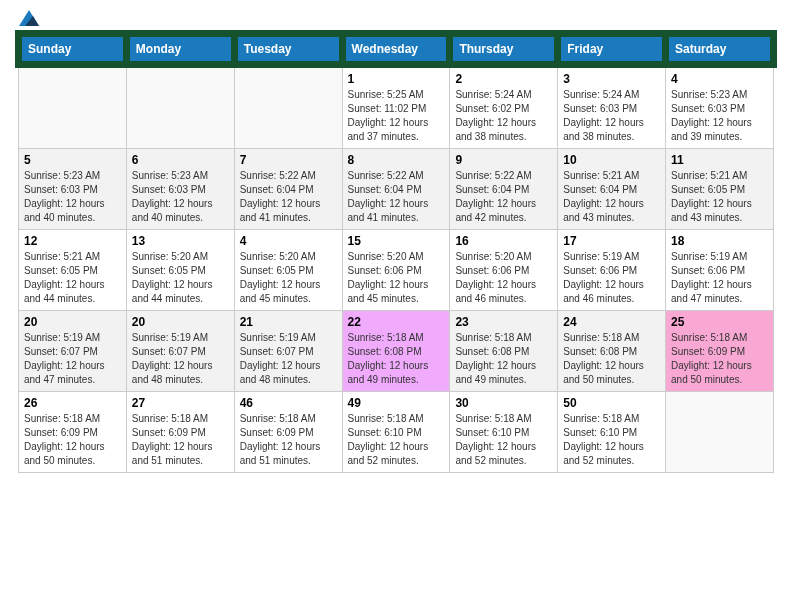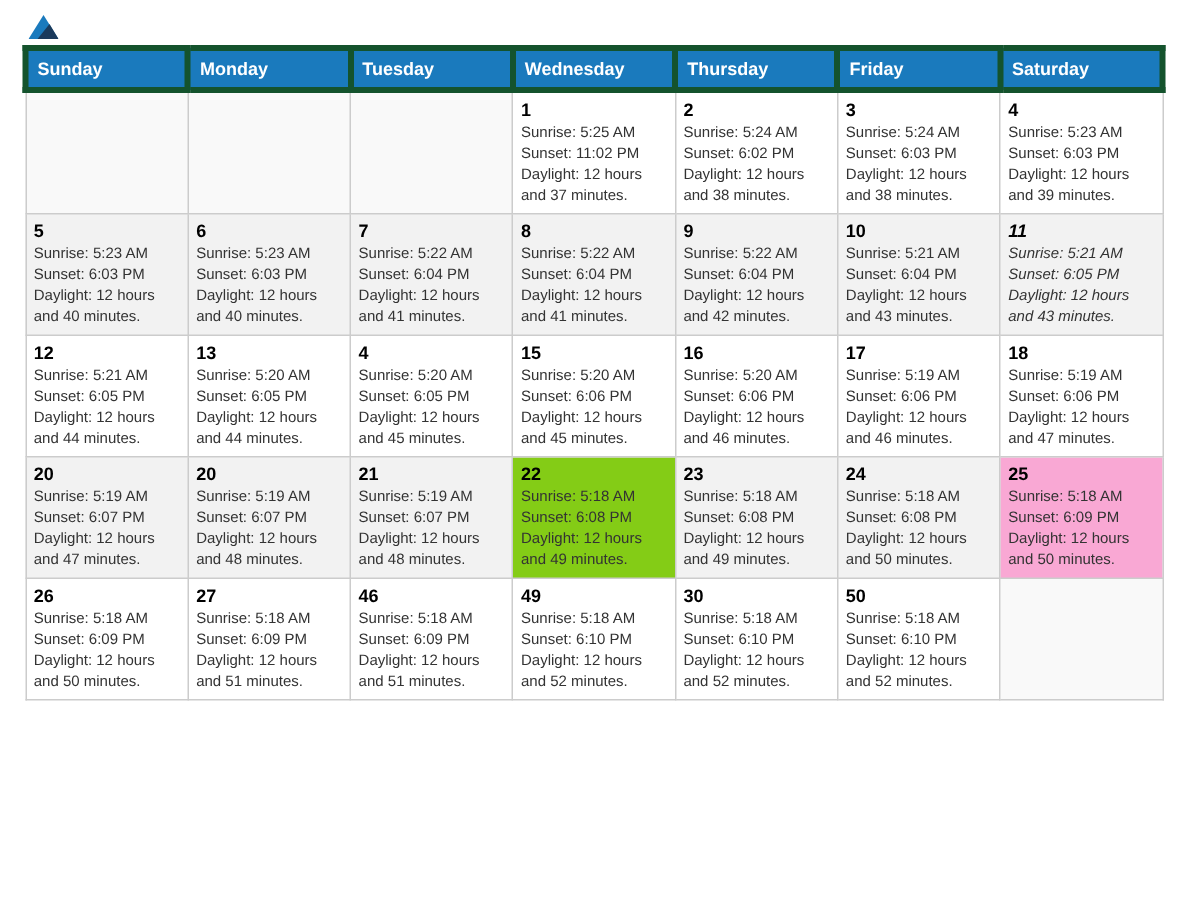--- a/index.html
+++ b/index.html
@@ -4,21 +4,21 @@
   <style>
     * { box-sizing: border-box; margin: 0; padding: 0; }
     body { font-family: Arial, sans-serif; background: #fff; width: 792px; min-height: 612px; }
     .container { width: 792px; padding: 10px 15px; }
     .header-top { display: flex; align-items: flex-start; justify-content: space-between; margin-bottom: 4px; }
     .logo { display: flex; flex-direction: column; align-items: flex-start; }
     .logo-line { display: flex; align-items: center; gap: 2px; }
     .month-title { font-size: 36px; font-weight: bold; color: #1a3a5c; text-align: right; }
     .subtitle { text-align: center; font-size: 14px; color: #333; margin-bottom: 6px; font-weight: normal; }
     table { width: 100%; border-collapse: collapse; font-size: 11px; }
-    th { background-color: #1a7abd; color: #fff; text-align: left; padding: 5px 6px; font-size: 12px; font-weight: bold; border: 4px solid #14532d; }
+    th { background-color: #1a7abd; color: #fff; text-align: left; padding: 5px 6px; font-size: 12px; font-weight: bold; border: 7px solid #14532d; }
     td { border: 1px solid #ccc; vertical-align: top; padding: 4px 5px; min-height: 80px; width: 14.28%; }
     td.empty { background: #f9f9f9; }
     .day-num { font-weight: bold; font-size: 12px; margin-bottom: 2px; color: #000; }
     .day-info { font-size: 10px; color: #333; line-height: 1.4; }
     tr { background: #fff; }
     tr:nth-child(even) { background: #f2f2f2; }
     td { background: inherit; }
   </style>
 </head>
 <body>
@@ -111,21 +111,21 @@
             <div class="day-info" style="white-space: pre-line;">Sunrise: 5:22 AM
 Sunset: 6:04 PM
 Daylight: 12 hours and 42 minutes.</div>
           </td>
           <td style="background: rgb(242, 242, 242);">
             <div class="day-num">10</div>
             <div class="day-info" style="white-space: pre-line;">Sunrise: 5:21 AM
 Sunset: 6:04 PM
 Daylight: 12 hours and 43 minutes.</div>
           </td>
-          <td style="background: rgb(242, 242, 242); font-style: italic;">
+          <td style="background: rgb(242, 242, 242);">
             <div class="day-num">11</div>
             <div class="day-info" style="white-space: pre-line;">Sunrise: 5:21 AM
 Sunset: 6:05 PM
 Daylight: 12 hours and 43 minutes.</div>
           </td>
         </tr>
         <tr>
           <td>
             <div class="day-num">12</div>
             <div class="day-info" style="white-space: pre-line;">Sunrise: 5:21 AM
@@ -181,21 +181,21 @@
             <div class="day-info" style="white-space: pre-line;">Sunrise: 5:19 AM
 Sunset: 6:07 PM
 Daylight: 12 hours and 48 minutes.</div>
           </td>
           <td style="background: rgb(242, 242, 242);">
             <div class="day-num">21</div>
             <div class="day-info" style="white-space: pre-line;">Sunrise: 5:19 AM
 Sunset: 6:07 PM
 Daylight: 12 hours and 48 minutes.</div>
           </td>
-          <td style="background: #84cc16; margin-top: 20px;">
+          <td style="background: #f0abfc; margin-top: 20px;">
             <div class="day-num">22</div>
             <div class="day-info" style="white-space: pre-line;">Sunrise: 5:18 AM
 Sunset: 6:08 PM
 Daylight: 12 hours and 49 minutes.</div>
           </td>
           <td style="background: rgb(242, 242, 242);">
             <div class="day-num">23</div>
             <div class="day-info" style="white-space: pre-line;">Sunrise: 5:18 AM
 Sunset: 6:08 PM
 Daylight: 12 hours and 49 minutes.</div>

